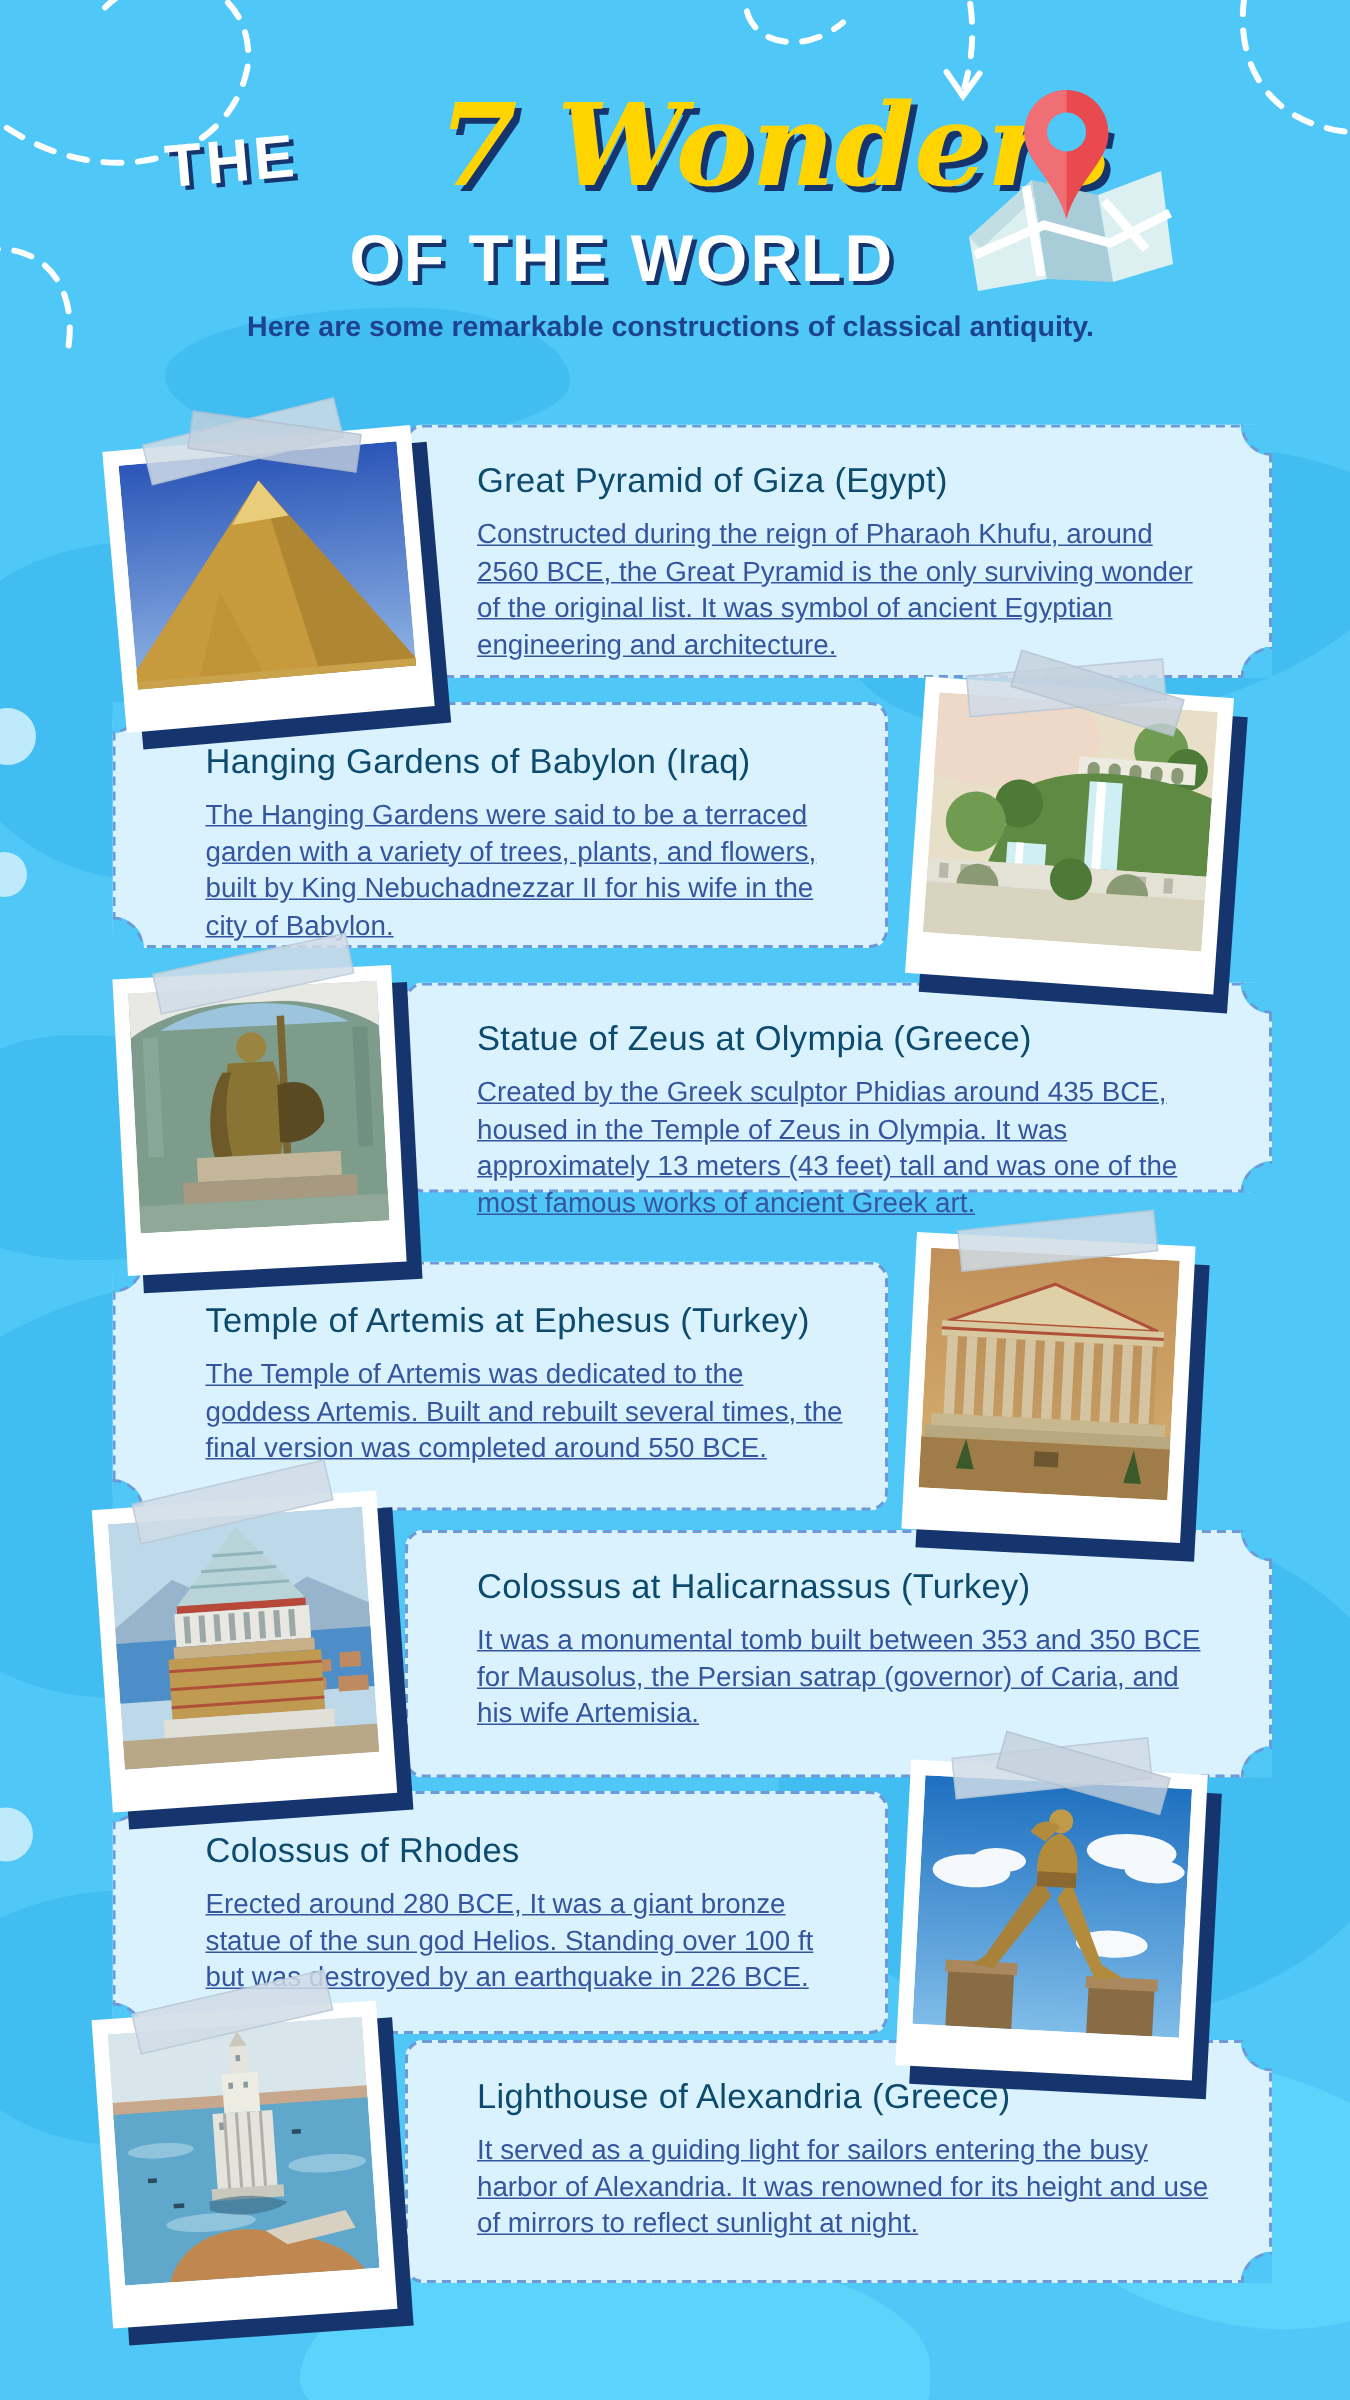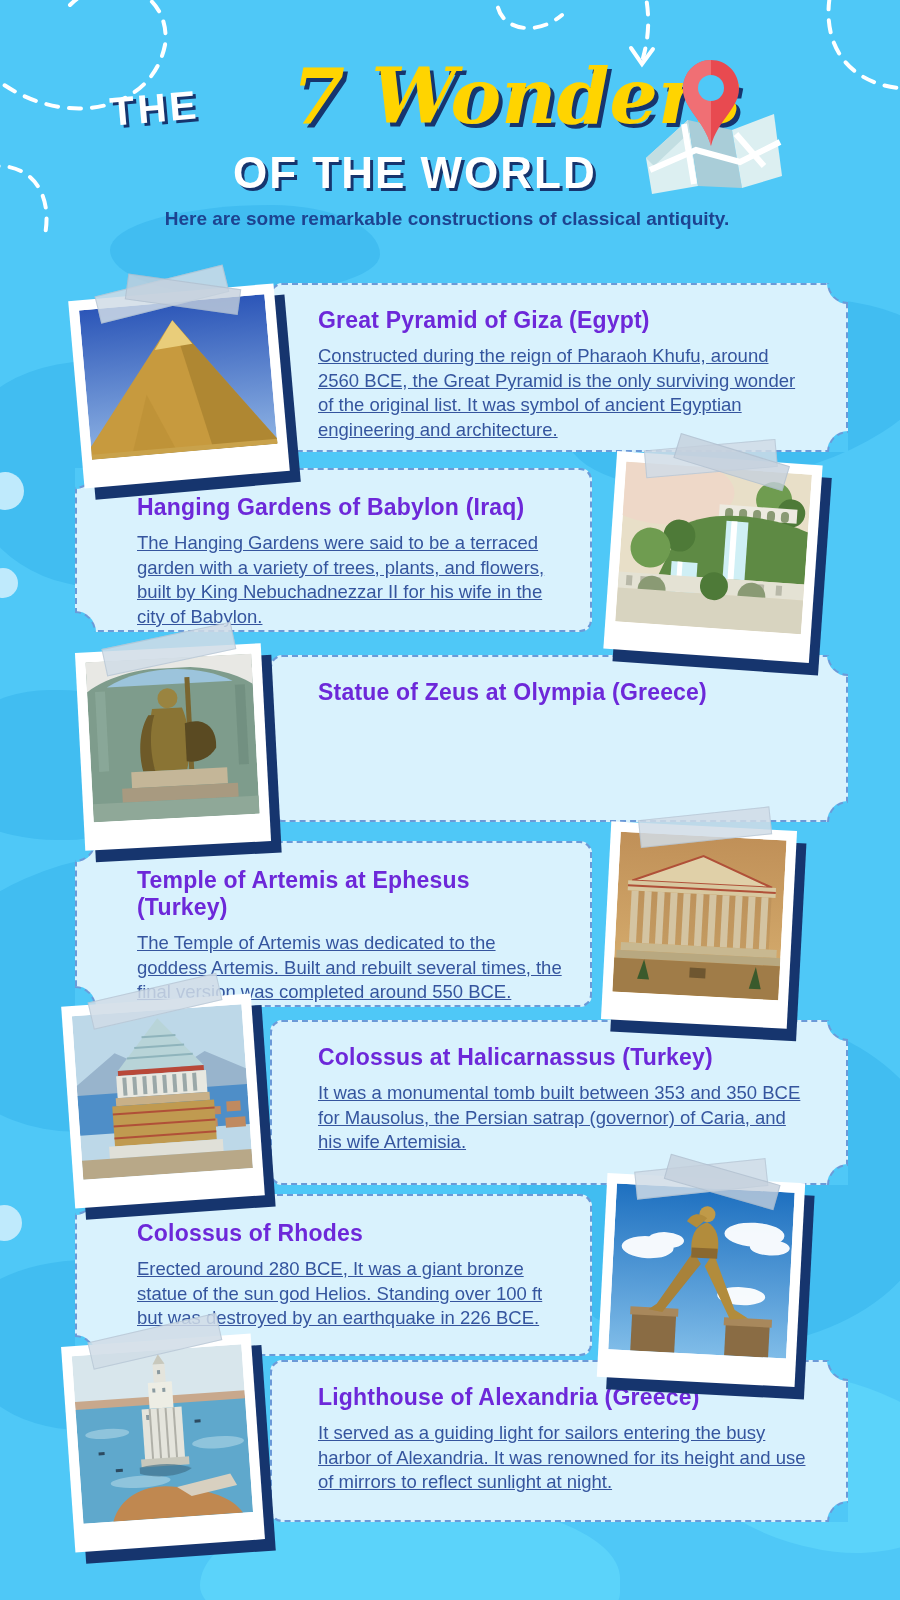--- a/index.html
+++ b/index.html
@@ -48,29 +48,29 @@
     position:absolute;left:0;top:208px;width:894px;text-align:center;z-index:2;
     font-size:19px;font-weight:bold;color:#1D4390;
   }
   .map-pin-art{position:absolute;left:636px;top:58px;z-index:2;}
   
   .card{
     position:absolute; z-index:2; box-sizing:border-box;
     background:#D9F2FD; border:2px dashed #6B9AD8; border-radius:12px;
   }
   .card h2{
-    margin:0 0 10px 0; font-size:23px; font-weight:bold; color:#6d28d9;
+    margin:0 0 10px 0; font-size:23px; font-weight:normal; color:#0c4a6e;
     letter-spacing:0.2px;
   }
   .card p{ margin:0; font-size:18.5px; line-height:1.33; color:#35559E;text-decoration:underline; }
   .card.right-card{left:270px;width:578px;padding:22px 34px 0 46px;}
   .card.left-card{left:75px;width:517px;padding:24px 28px 0 60px;}
   .c1{top:283px;height:169px;}
   .c2{top:468px;height:164px;}
-  .c3{top:655px;height:167px;}
+  .c3{top:655px;height:140px;}
   .c4{top:841px;height:166px;}
   .c5{top:1020px;height:165px;}
   .c6{top:1194px;height:162px;}
   .c7{top:1360px;height:162px;}
   
   .corner{position:absolute;width:24px;height:24px;overflow:hidden;}
   .corner i{position:absolute;width:42px;height:42px;border-radius:50%;
     background:#4FC8F7;border:2px dashed #6B9AD8;box-sizing:border-box;display:block;}
   .corner.tr{top:-2px;right:-2px;} .corner.tr i{top:-21px;right:-21px;}
   .corner.br{bottom:-2px;right:-2px;} .corner.br i{bottom:-21px;right:-21px;}
@@ -224,20 +224,21 @@
   </div>
 
   <article class="card right-card c3">
     <span class="corner tr">
         <i></i>
       </span>
     <span class="corner br">
         <i></i>
       </span>
     <h2>Statue of Zeus at Olympia (Greece)</h2>
+    <p>Created by the Greek sculptor Phidias around 435 BCE, housed in the Temple of Zeus in Olympia. It was approximately 13 meters (43 feet) tall and was one of the most famous works of ancient Greek art.</p>
   </article>
   <div class="polaroid p3">
     <span class="tape t1"></span>
     <svg width="166" height="160" viewBox="0 0 166 160">
       <rect width="166" height="160" fill="#7E9C8C"></rect>
       <rect x="0" y="0" width="166" height="10" fill="#E8E8E4"></rect>
       <path d="M 0 30 C 40 2, 126 2, 166 30 L 166 0 L 0 0 Z" fill="#E8E8E4"></path>
       <path d="M 20 26 C 55 6, 111 6, 146 26 Z" fill="#9CC4DC"></path>
       <rect x="8" y="30" width="10" height="80" fill="#8FAC9C" opacity="0.7"></rect>
       <rect x="148" y="30" width="10" height="80" fill="#6E8C7C" opacity="0.7"></rect>

